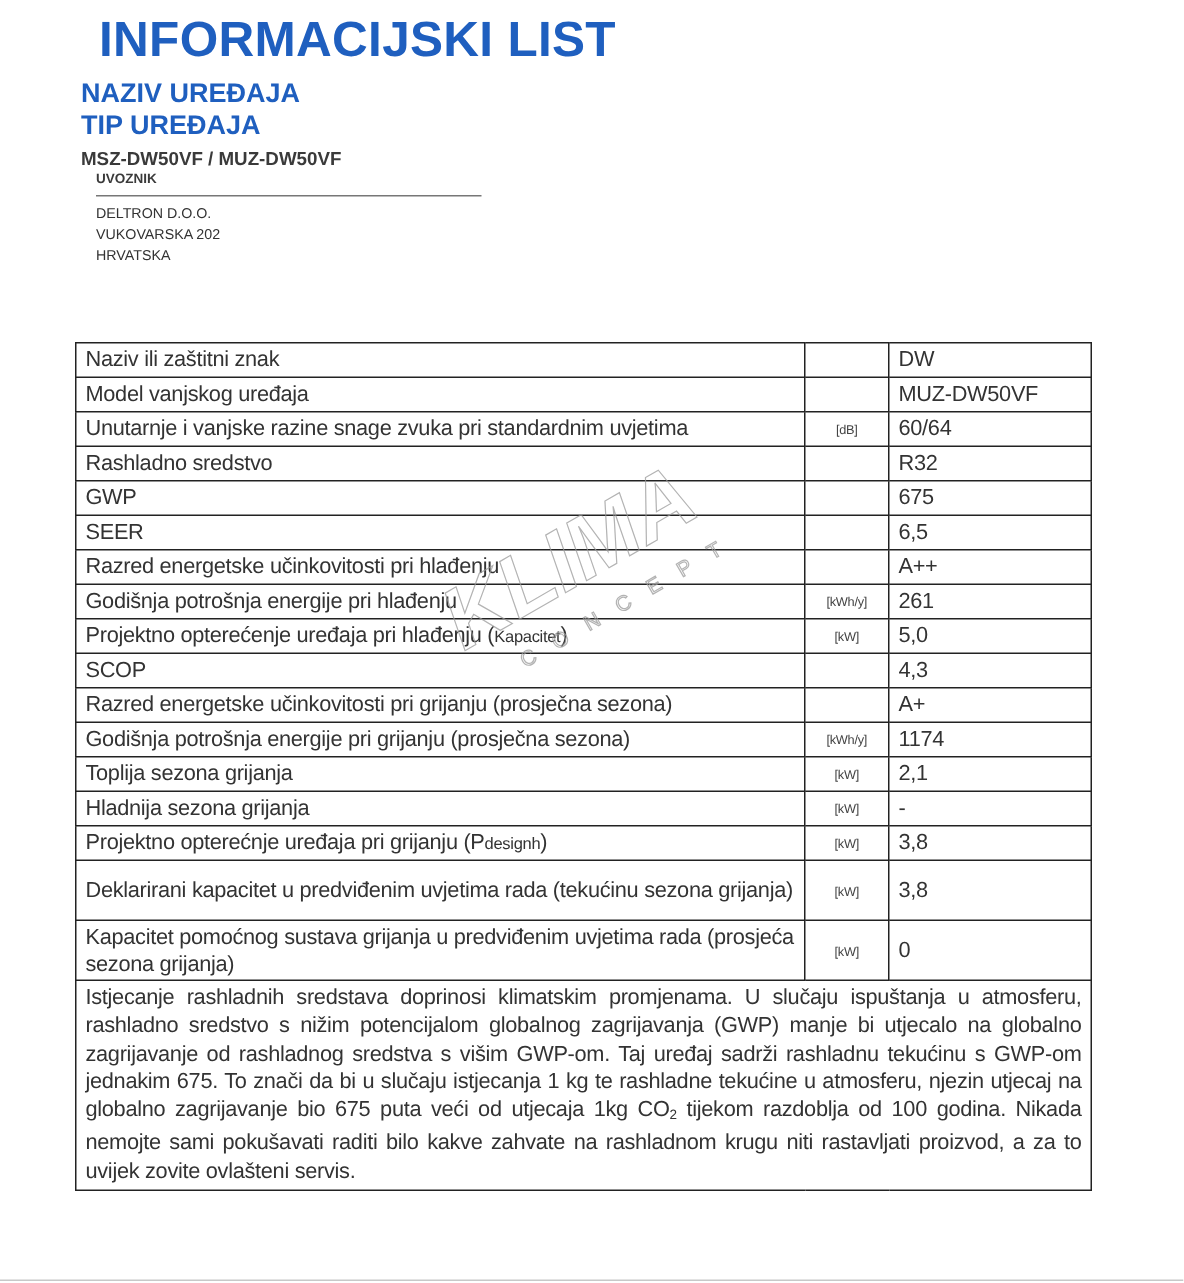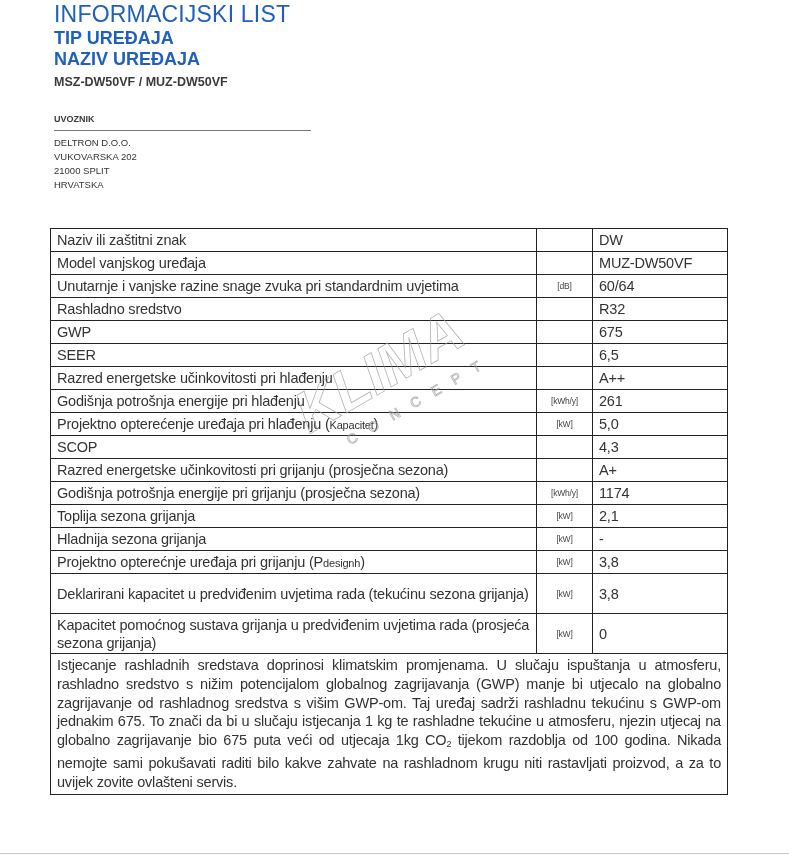--- a/index.html
+++ b/index.html
@@ -15,45 +15,45 @@
     font-family: "Liberation Sans", sans-serif;
     color: #333333;
   }
   .header {
     position: absolute;
     left: 54px;
     top: 0px;
   }
   .title-main {
     font-family: "Liberation Sans", sans-serif;
-    font-weight: normal;
-    font-size: 23px;
+    font-weight: bold;
+    font-size: 33px;
     color: #1f5fbf;
     line-height: 28px;
     letter-spacing: 0.2px;
-    margin: 0;
+    margin: 12px;
   }
   .title-sub {
     font-family: "Liberation Sans", sans-serif;
     font-weight: bold;
     font-size: 18px;
     color: #1f5fbf;
     line-height: 21px;
     margin: 0;
   }
   .model-line {
     font-weight: bold;
     font-size: 12.5px;
     color: #3a3a3a;
     margin-top: 4px;
     line-height: 16px;
   }
   .importer {
     position: absolute;
-    left: 54px;
+    left: 64px;
     top: 114px;
     width: 257px;
   }
   .importer-label {
     font-weight: bold;
     font-size: 9px;
     color: #3a3a3a;
     line-height: 11px;
   }
   .importer-rule {
@@ -129,31 +129,30 @@
     width: 789px;
     height: 0;
     border-top: 1px solid #c8c8c8;
   }
 </style>
 </head>
 <body>
 
 <div class="header">
   <div class="title-main">INFORMACIJSKI LIST</div>
+  <div class="title-sub">NAZIV UREĐAJA</div>
   <div class="title-sub">TIP UREĐAJA</div>
-  <div class="title-sub">NAZIV UREĐAJA</div>
   <div class="model-line">MSZ-DW50VF / MUZ-DW50VF</div>
 </div>
 
 <div class="importer">
   <div class="importer-label">UVOZNIK</div>
   <div class="importer-rule"></div>
   <div class="importer-line">DELTRON D.O.O.</div>
   <div class="importer-line">VUKOVARSKA 202</div>
-  <div class="importer-line">21000 SPLIT</div>
   <div class="importer-line">HRVATSKA</div>
 </div>
 
 <table class="spec">
   <colgroup>
     <col style="width:486px">
     <col style="width:56px">
     <col style="width:135px">
   </colgroup>
   <tbody>

